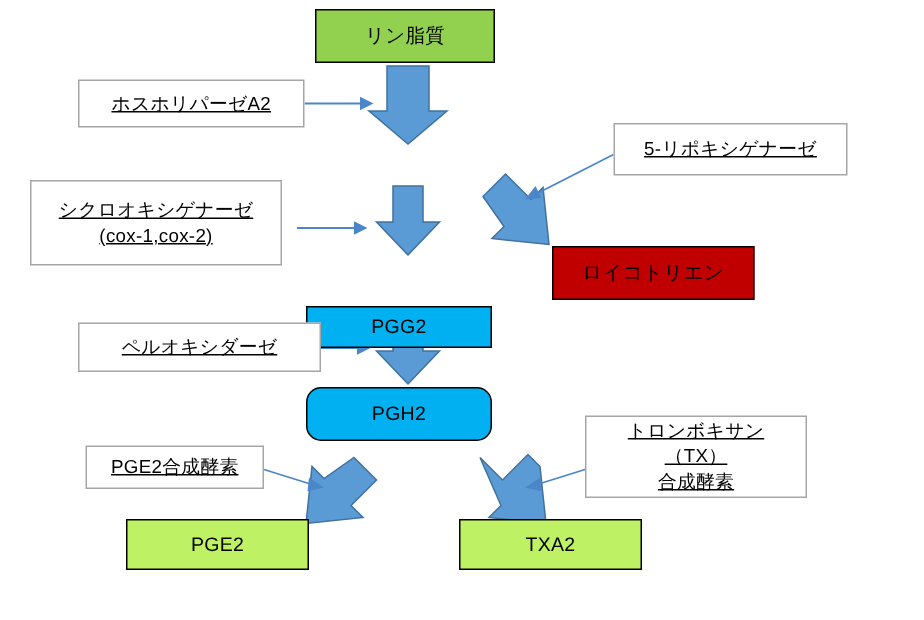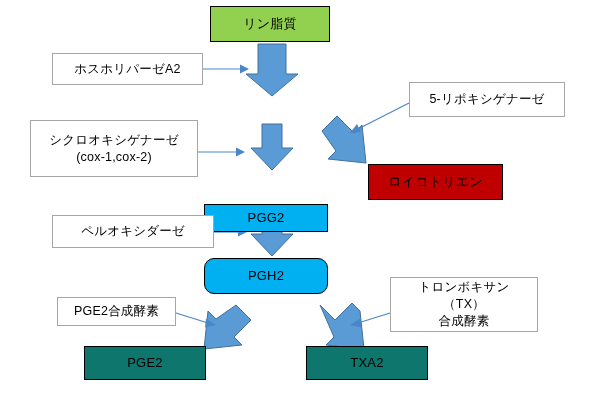--- a/index.html
+++ b/index.html
@@ -30,29 +30,30 @@
     letter-spacing: 0.2px;
   }
   
   .metabolite {
     border: 1.5px solid #000000;
   }
   .m-green  { background: #92d050; }
   .m-yellow { background: #ffff00; }
   .m-blue   { background: #00b0f0; }
   .m-red    { background: #c00000; color: #000000; }
-  .m-orange { background: #0f766e; }
+  .m-orange { background: #bef264; }
 
   
   .enzyme {
     border: 1px solid #a6a6a6;
     background: #ffffff;
     flex-direction: column;
     font-size: 12.5px;
     padding: 2px 12px;
+    text-decoration: underline;
   }
   .enzyme .line2 { display: block; }
 
   svg.overlay {
     position: absolute;
     left: 0;
     top: 0;
     width: 616px;
     height: 413px;
     pointer-events: none;
@@ -129,21 +130,21 @@
   </div>
 
   <div class="node metabolite m-orange" style="left:306px; top:346px; width:122px; height:34px;text-align:right;">
     <span>TXA2</span>
   </div>
 
   <div class="node enzyme" style="left:52px; top:53px; width:151px; height:32px;">
     <span>ホスホリパーゼA2</span>
   </div>
 
-  <div class="node enzyme" style="left:30px; top:120px; width:168px; height:57px;">
+  <div class="node enzyme" style="left:20px; top:120px; width:168px; height:57px;">
     <span>シクロオキシゲナーゼ</span>
     <span class="line2">(cox-1,cox-2)</span>
   </div>
 
   <div class="node enzyme" style="left:52px; top:215px; width:162px; height:33px;">
     <span>ペルオキシダーゼ</span>
   </div>
 
   <div class="node enzyme" style="left:409px; top:82px; width:156px; height:35px;">
     <span>5-リポキシゲナーゼ</span>

